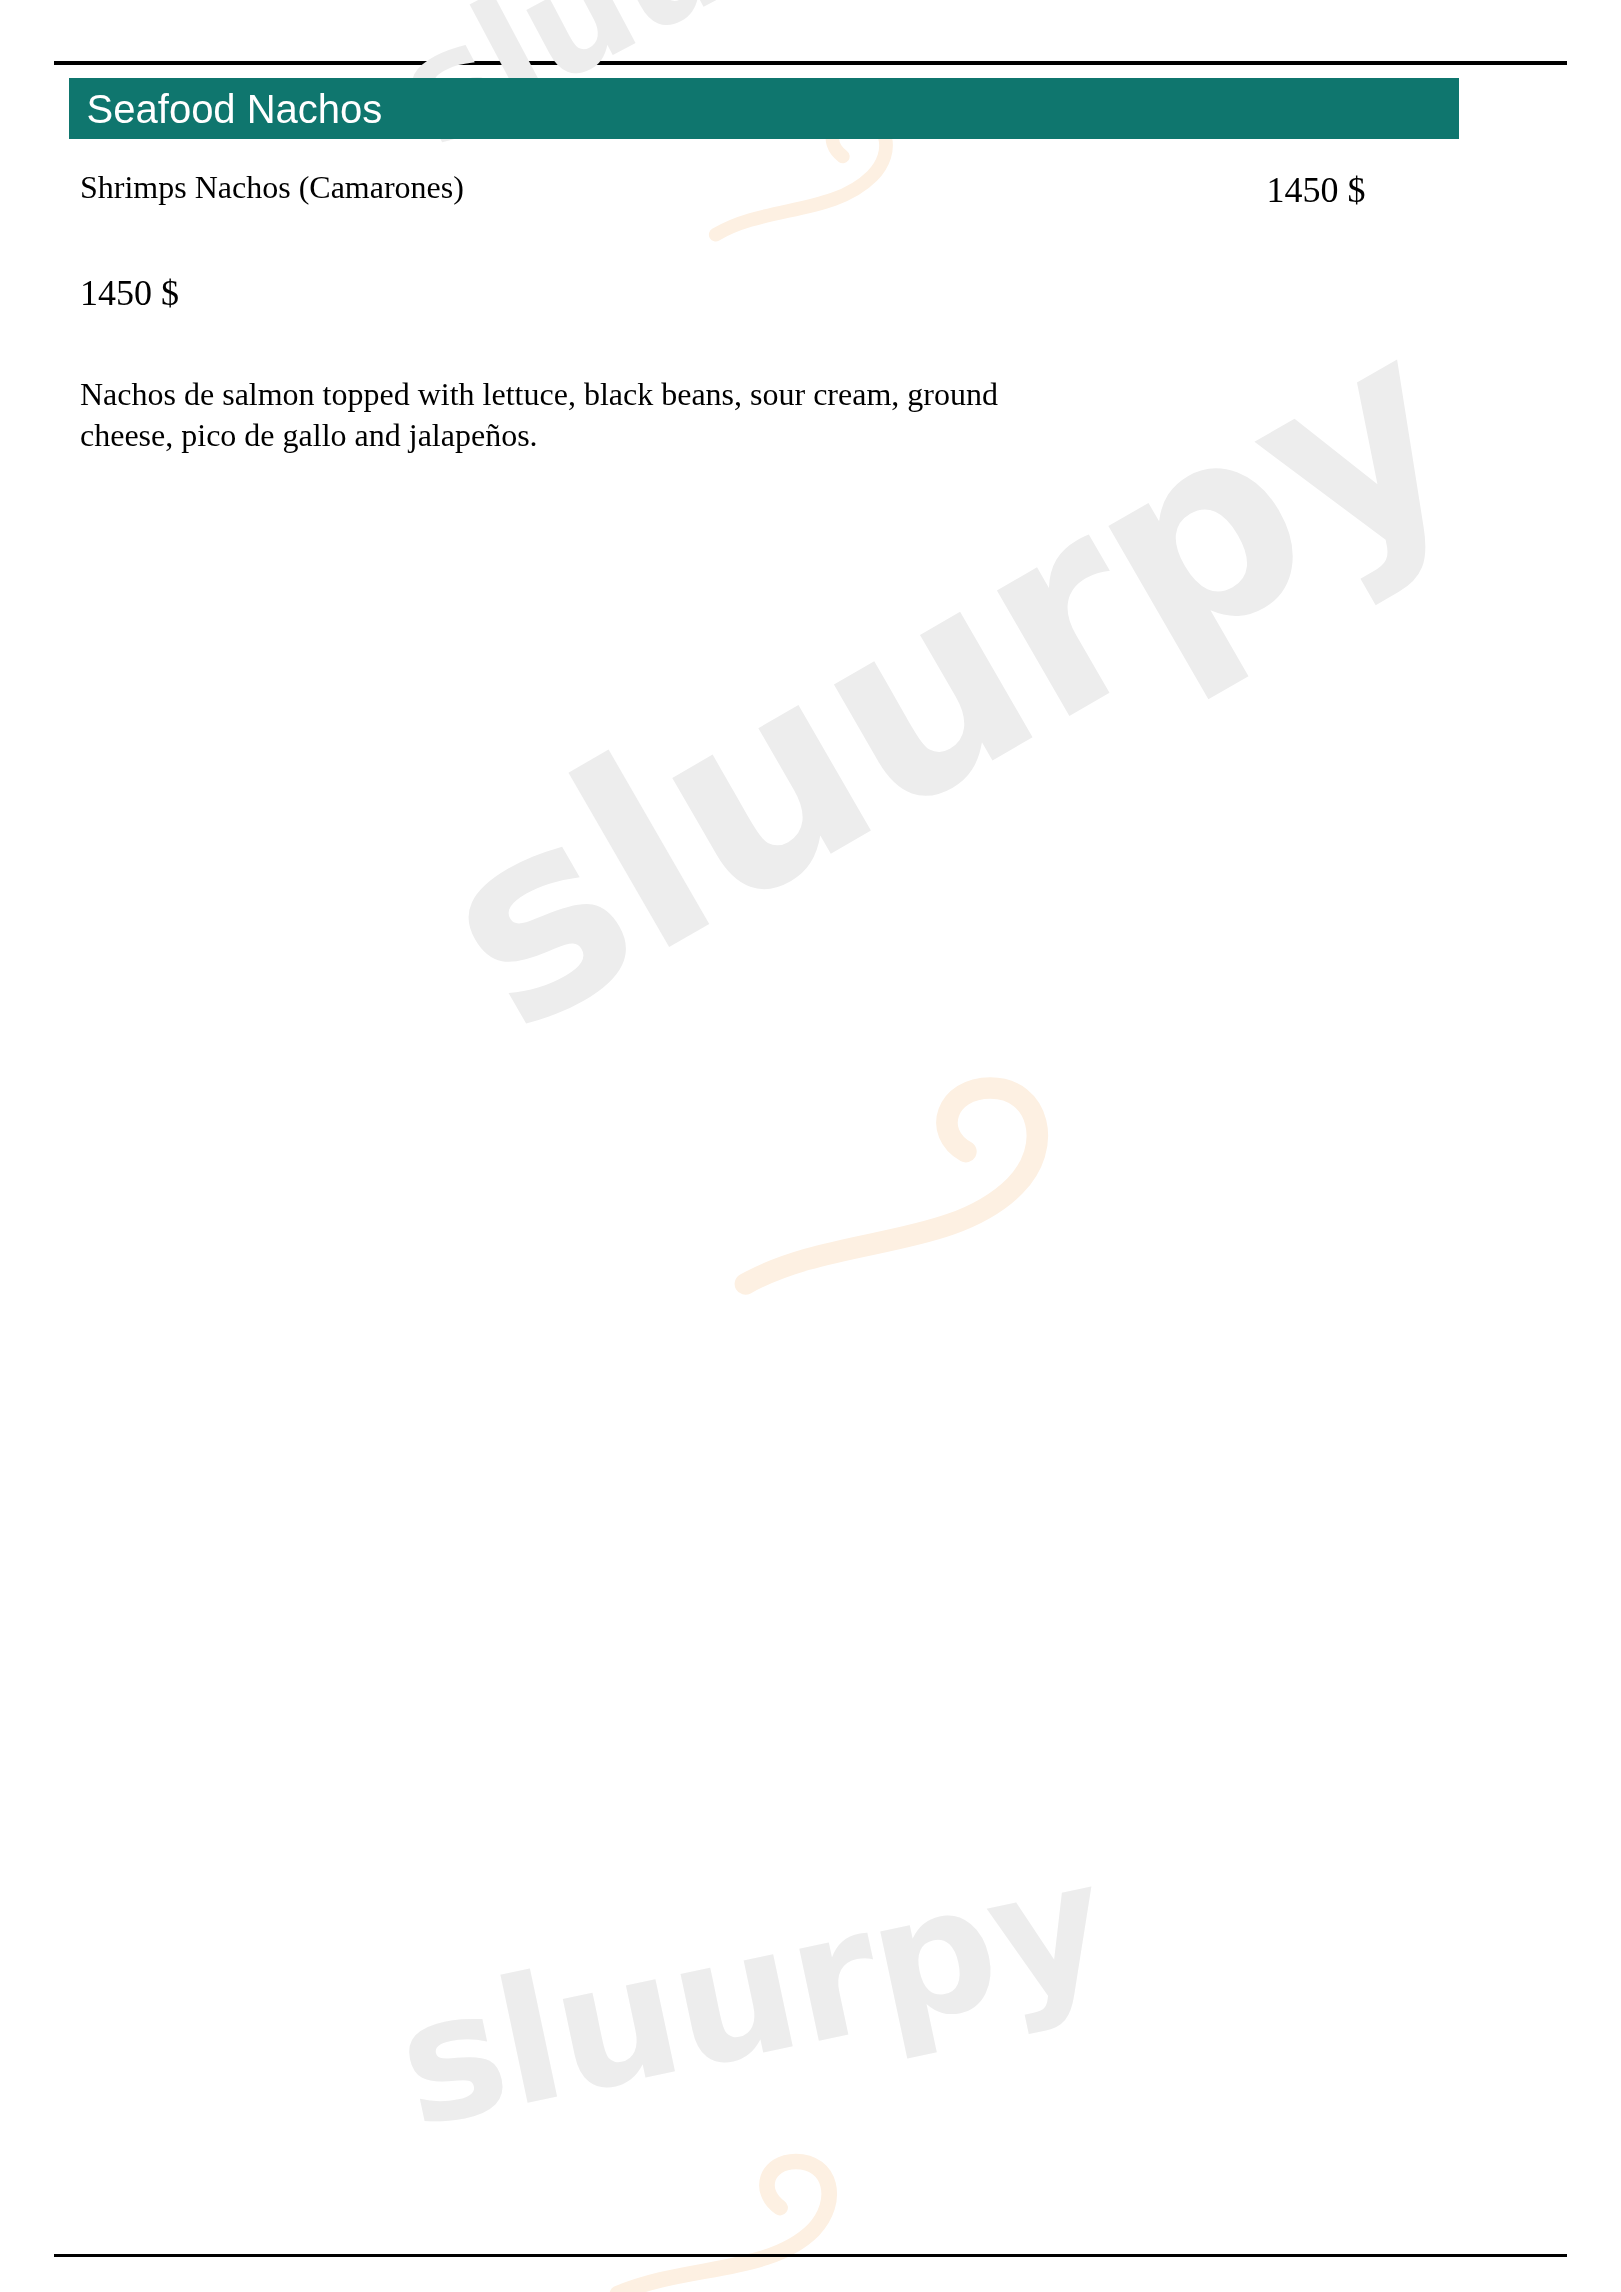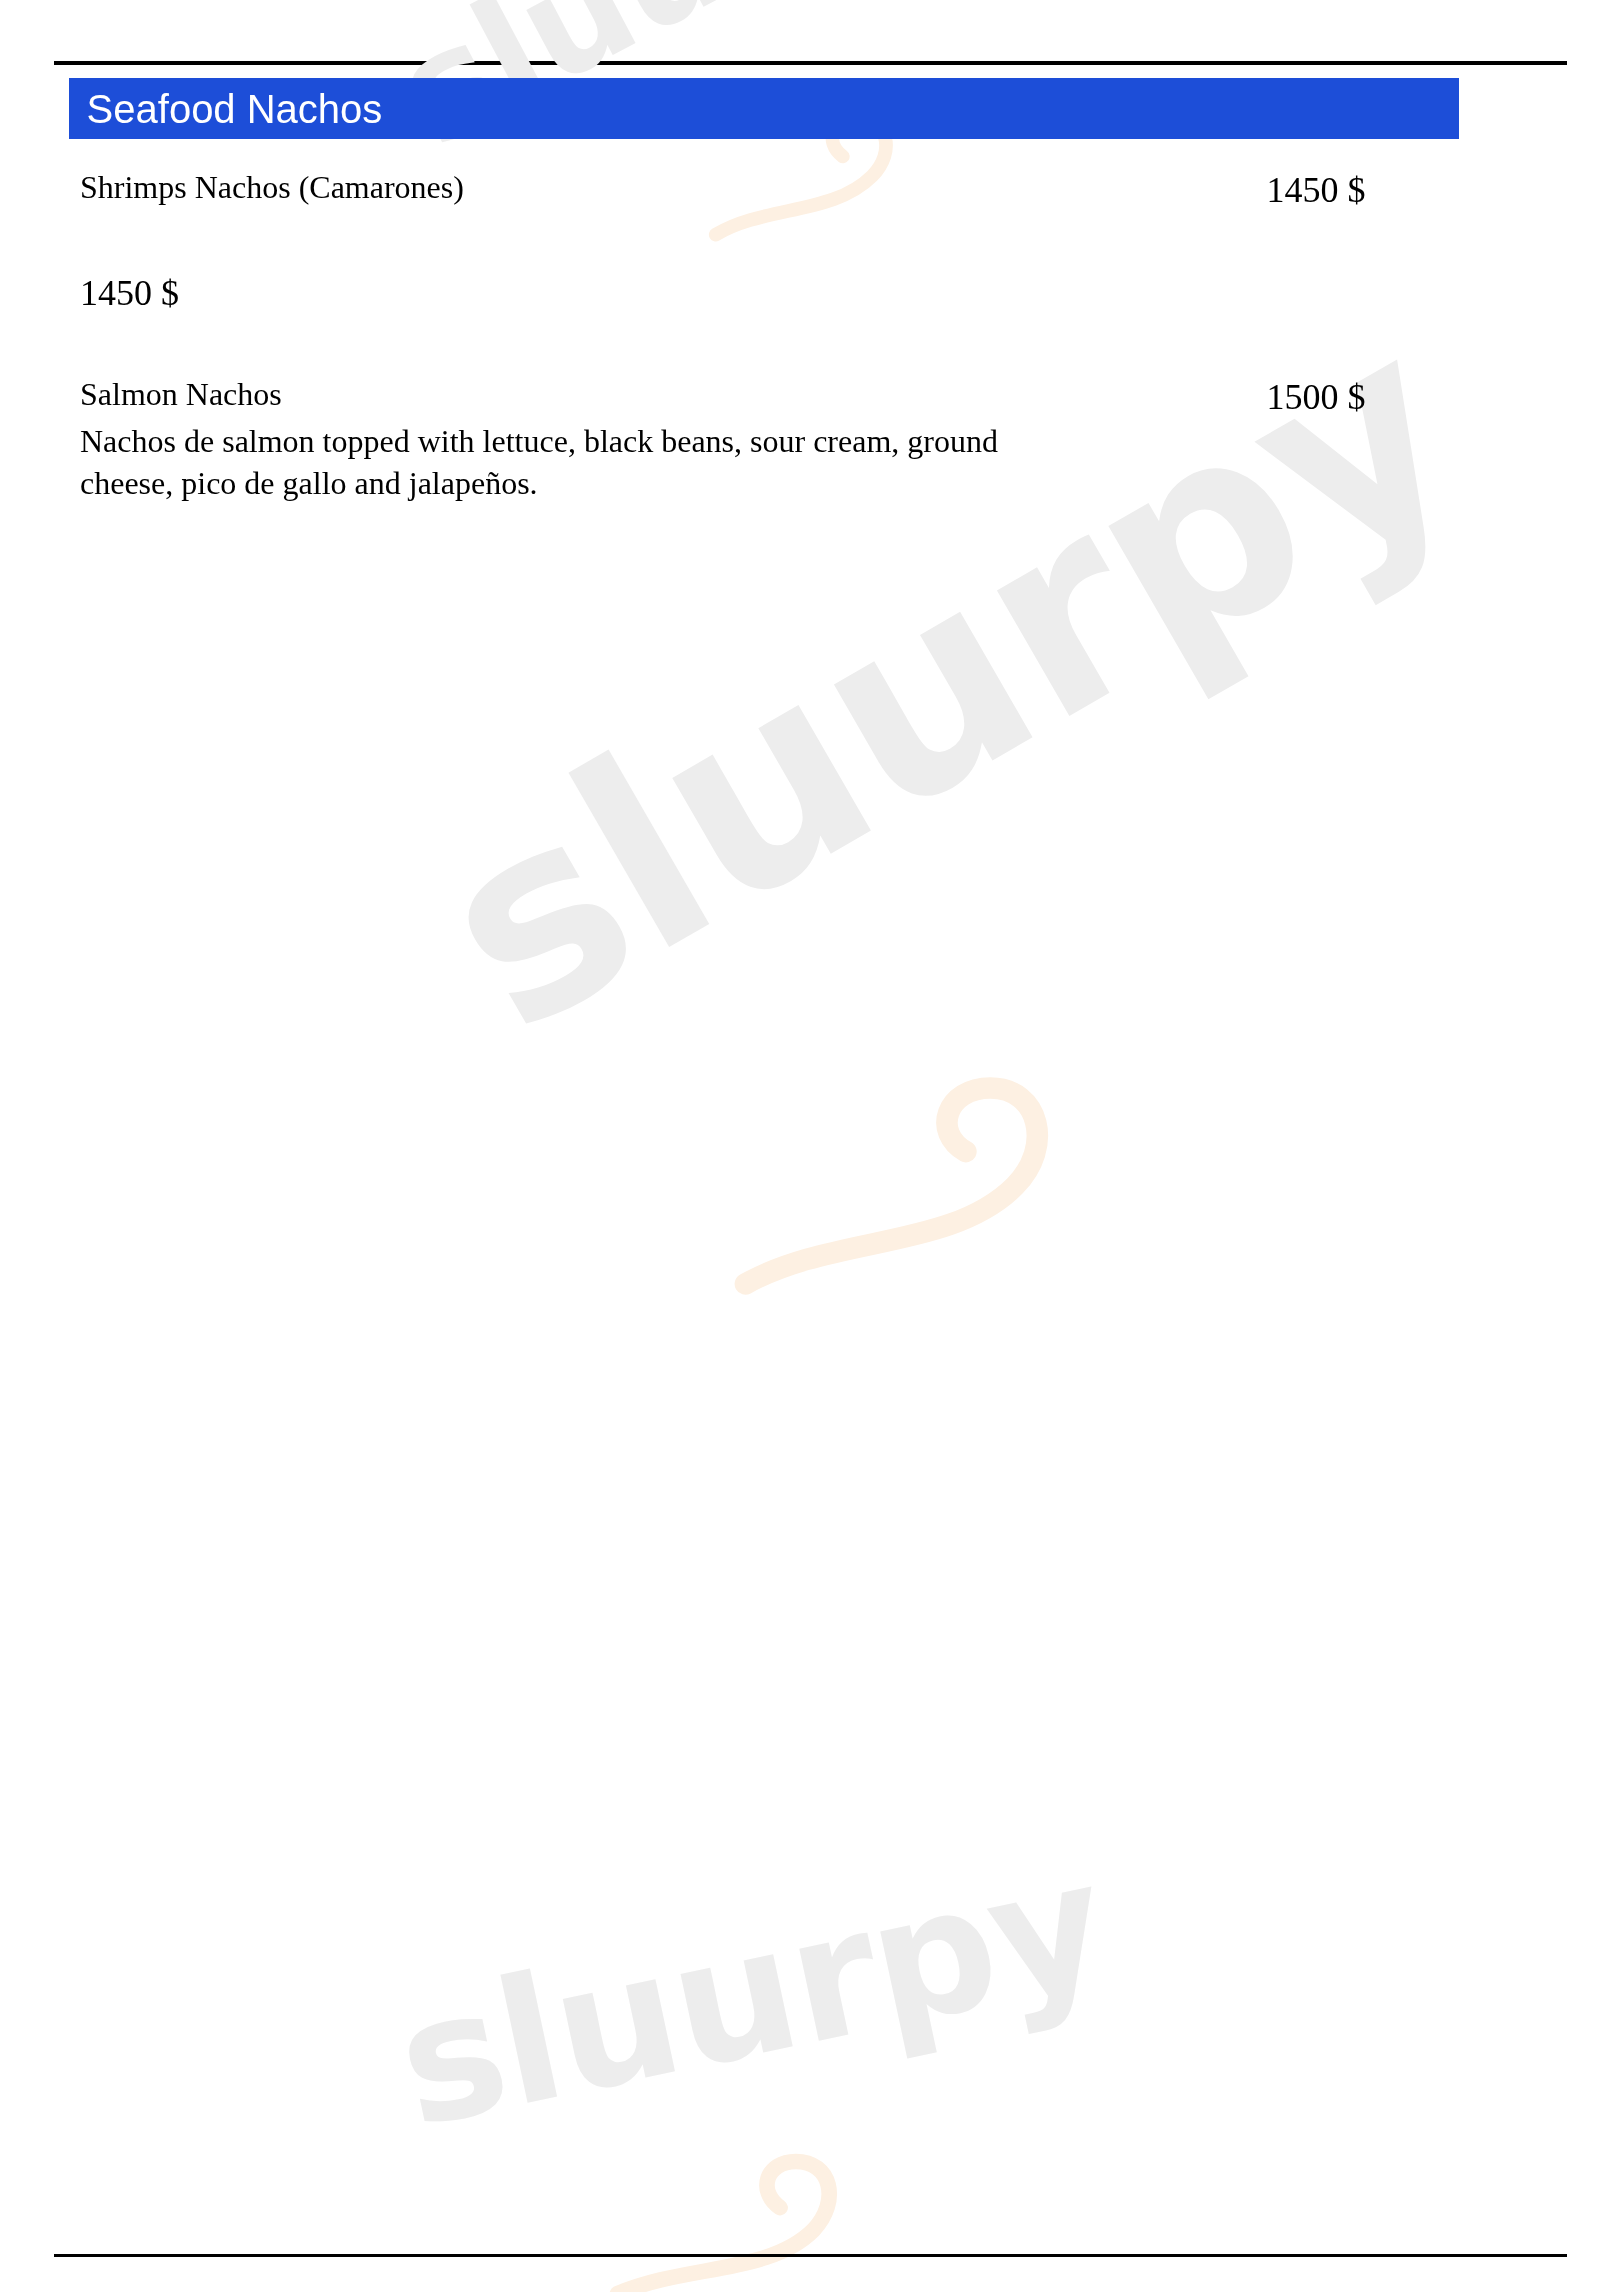--- a/index.html
+++ b/index.html
@@ -75,21 +75,21 @@
     font-family: "DejaVu Sans", sans-serif;
   }
 
   
   .section-header {
     position: absolute;
     left: 69px;
     top: 78px;
     width: 1390px;
     height: 61px;
-    background: #1d4ed8;
+    background: #0f766e;
     display: flex;
     align-items: center;
   }
   .section-header .title {
     color: #ffffff;
     font-family: "Liberation Sans", sans-serif;
     font-size: 40px;
     font-weight: 400;
     padding-left: 17.6px;
     line-height: 1;
@@ -160,23 +160,19 @@
     </div>
   </div>
 
   <div class="menu-item">
     <div class="item-row">
       <span class="item-price">1450 $</span>
     </div>
   </div>
 
   <div class="menu-item">
-    <div class="item-row">
-      <span class="item-name">Salmon Nachos</span>
-      <span class="item-price">1500 $</span>
-    </div>
     <div class="item-desc">Nachos de salmon topped with lettuce, black beans, sour cream, ground cheese, pico de gallo and jalapeños.</div>
   </div>
 
 </div>
 
 <div class="bottom-rule"></div>
 
 
 </body></html>

